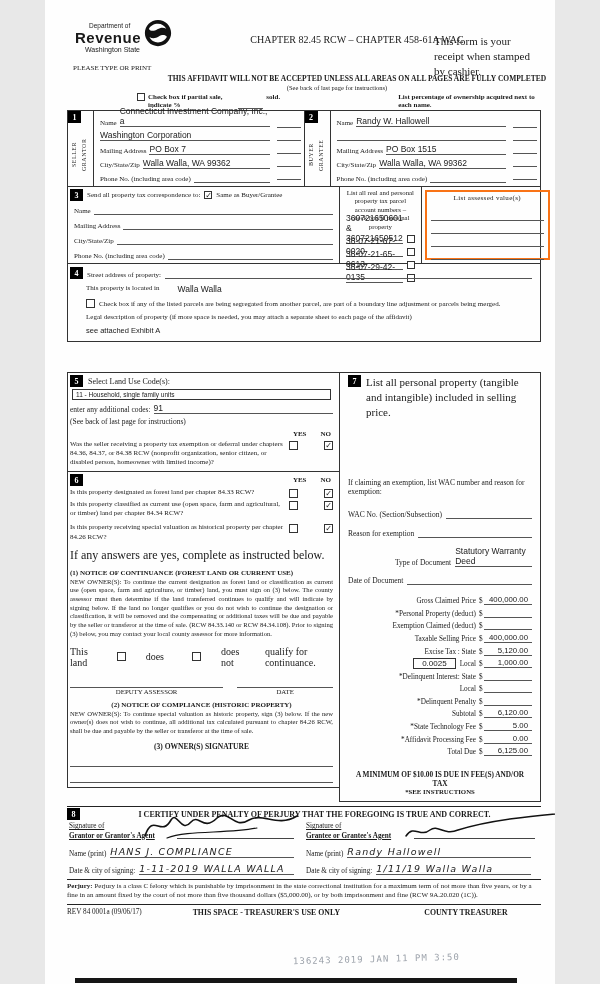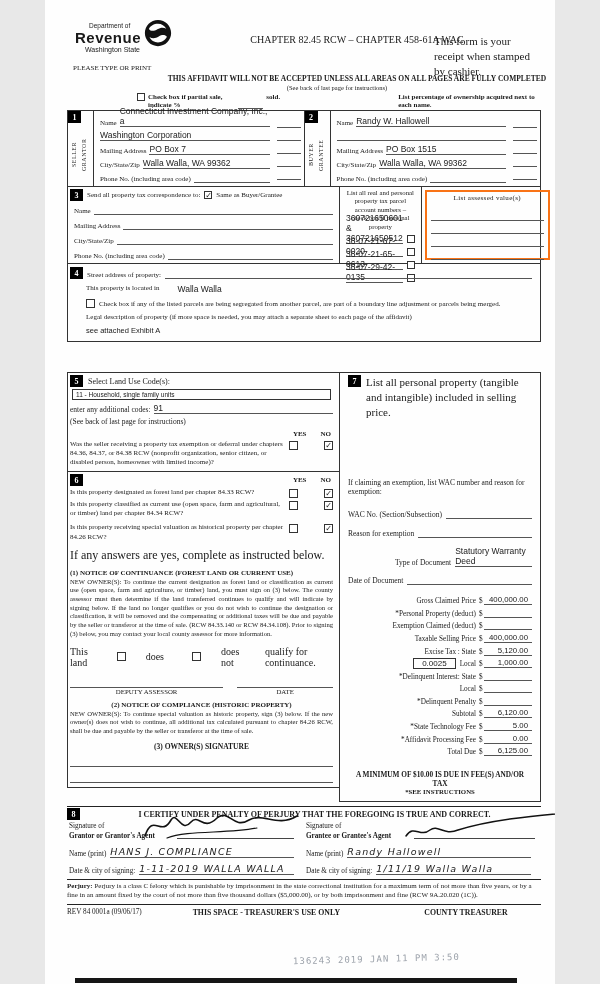--- a/index.html
+++ b/index.html
@@ -113,21 +113,21 @@
   .ratebox { border:1.2px solid #333; padding:0 8px; font-family:"Liberation Sans",sans-serif; font-size:8px; margin-bottom:-1px; }
   .minnote { text-align:center; font-weight:bold; font-size:7.3px; margin-top:14px; }
   .seeinstr { text-align:center; font-weight:bold; font-size:6.8px; }
 
   
   .s8 { border-top:1.5px solid #222; margin-top:4px; padding-top:1px; }
   .certify-row { display:flex; gap:8px; align-items:center; }
   .certify { flex:1; text-align:center; font-weight:bold; font-size:8px; }
   .sigs { display:flex; margin-top:2px; }
   .sighalf { flex:1; padding:0 10px 0 2px; position:relative; }
-  .sighalf .slabel { font-size:7.2px; line-height:1.3; }
+  .sighalf .slabel { font-size:7.2px; line-height:1.3;text-decoration:underline; }
   .sighalf .slabel b { font-size:7.2px; }
   .sigline { position:absolute; border-bottom:1px solid #444; }
   .srow { display:flex; align-items:flex-end; height:15px; margin-top:2px; }
   .srow .lab { white-space:nowrap; padding-right:4px; font-size:7.2px; }
   .hand { font-family:"DejaVu Sans",sans-serif; font-style:italic; font-size:9.5px; letter-spacing:1.2px; }
   .sigsvg { position:absolute; pointer-events:none; }
 
   
   .perjury { border-top:1.5px solid #222; border-bottom:1.5px solid #222; margin-top:4px; padding:2px 0 3px 0; font-size:7px; line-height:1.35; }
   .footrow { display:flex; margin-top:3px; font-size:7.2px; align-items:flex-start; }

